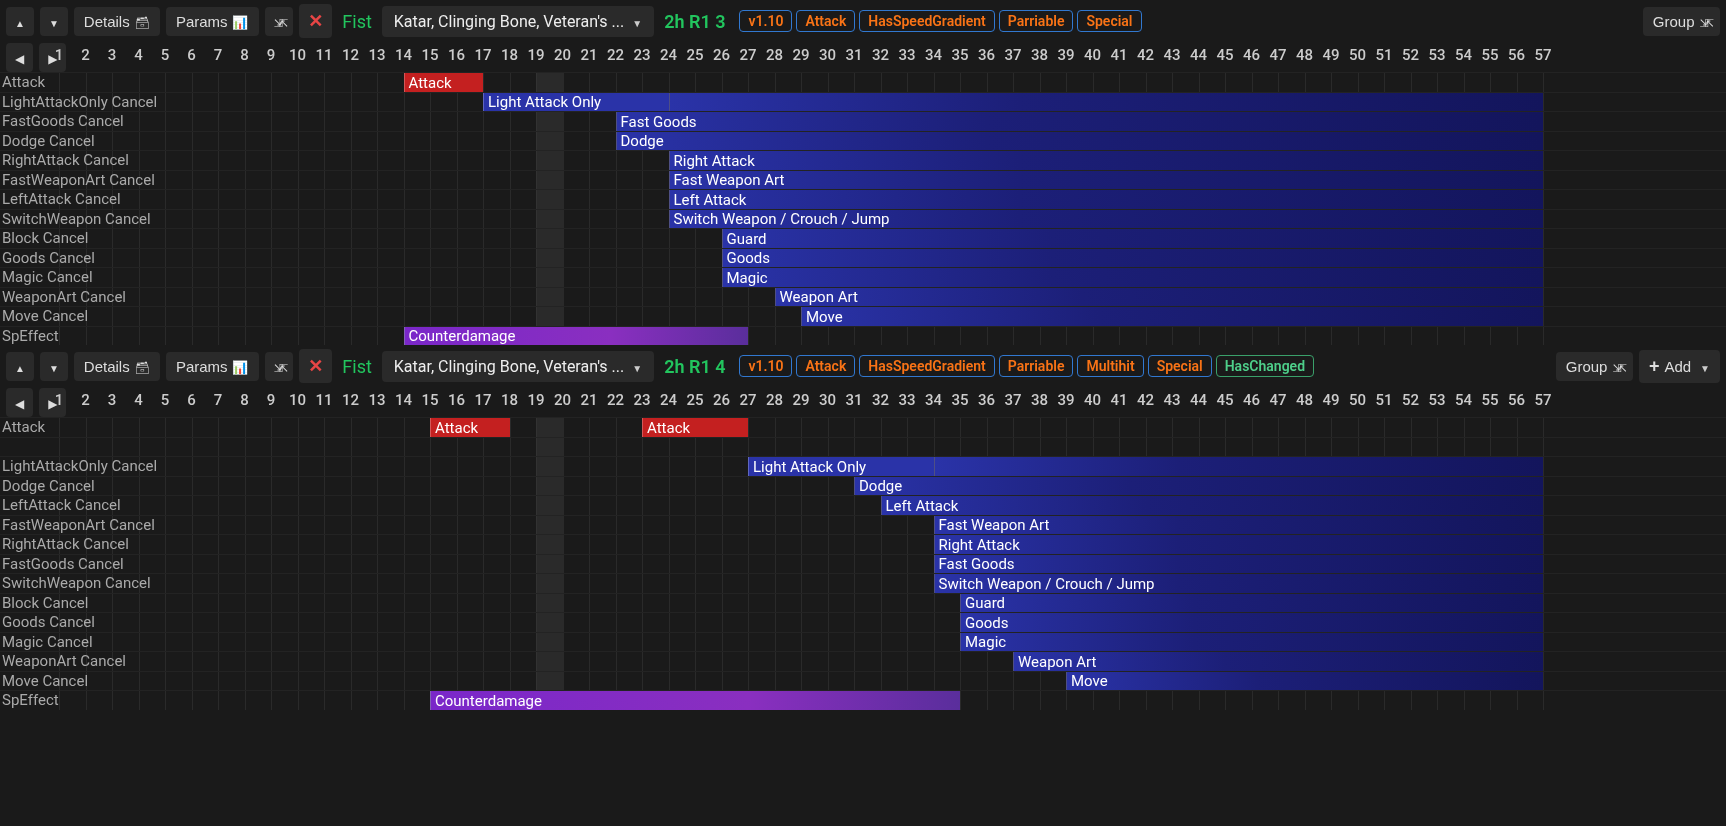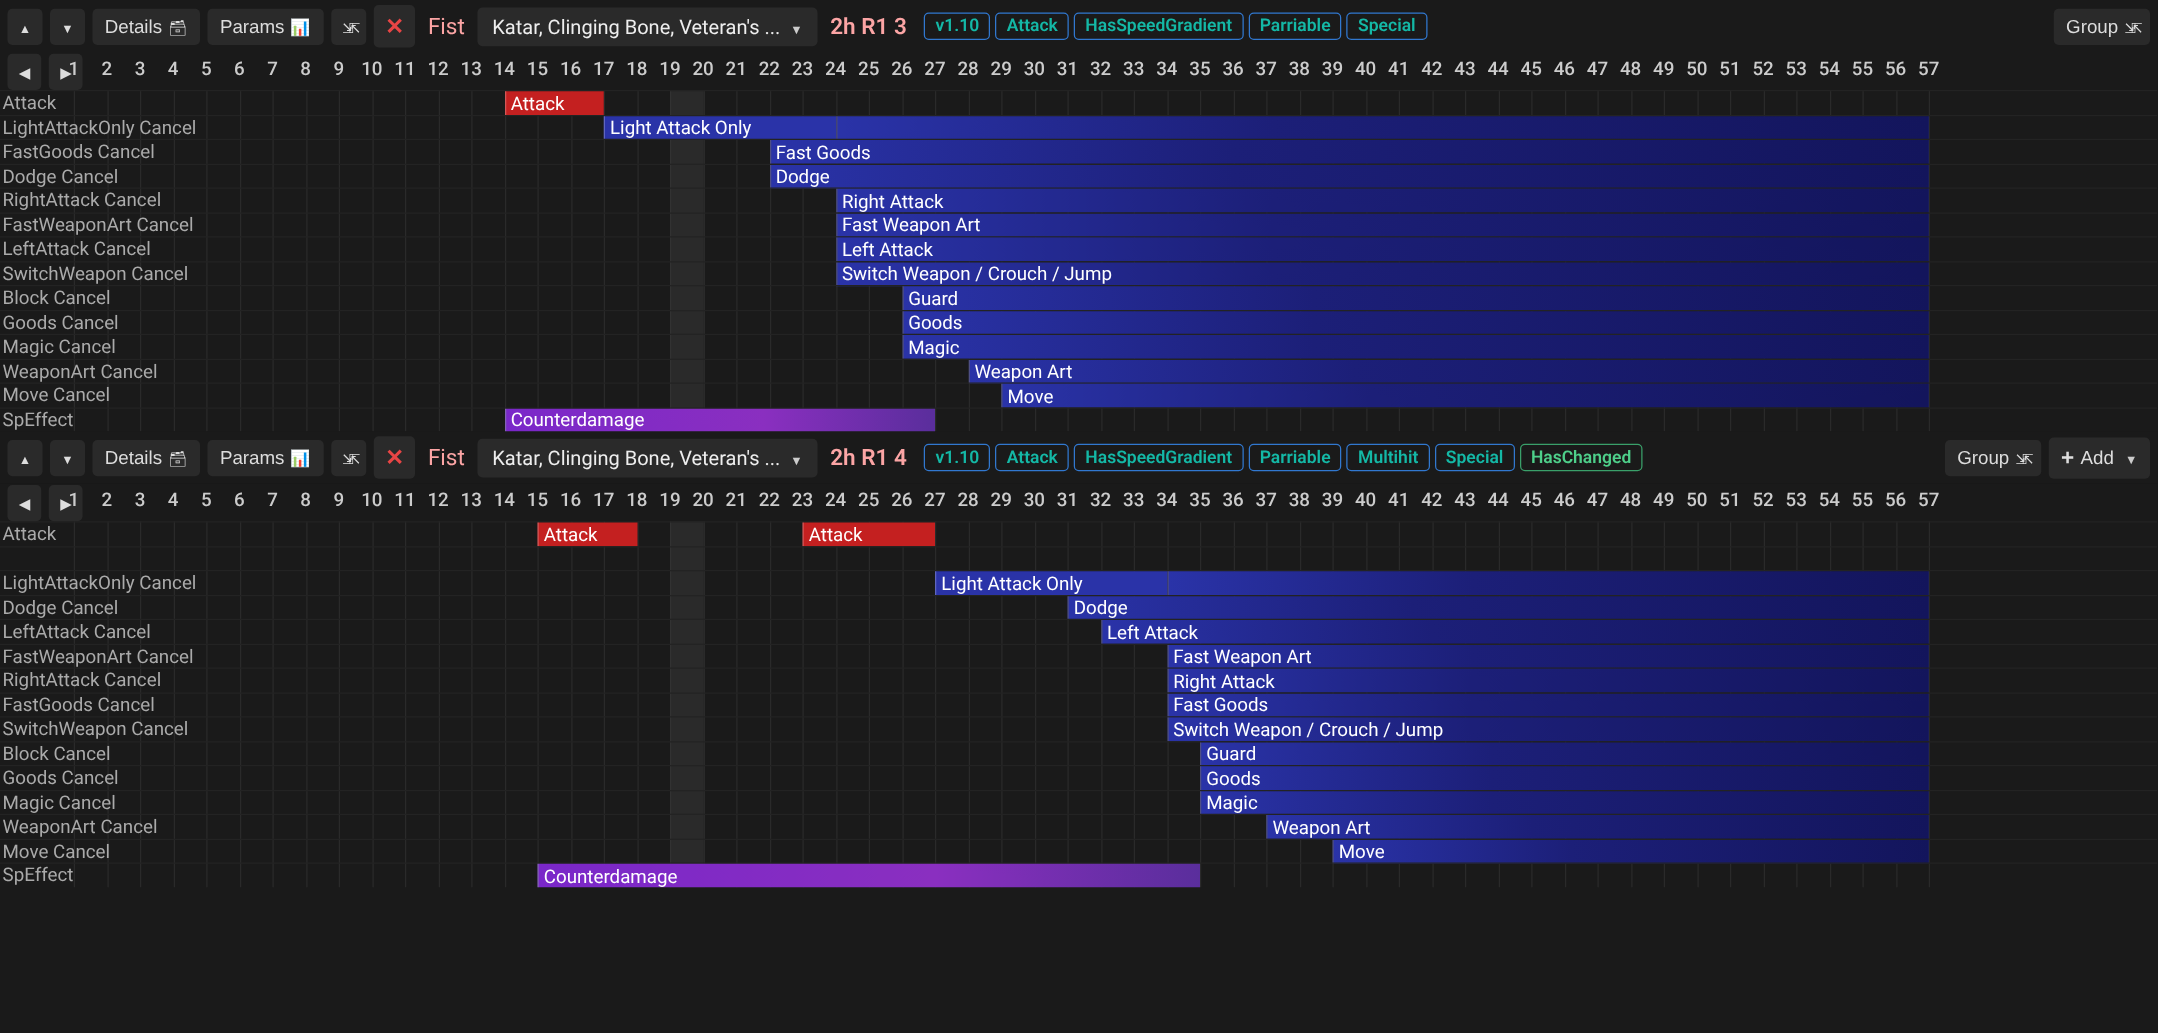--- a/index.html
+++ b/index.html
@@ -28,41 +28,41 @@
   padding: 6px 10px;
   border-radius: 4px;
   cursor: pointer;
   display: inline-flex;
   align-items: center;
   gap: 5px;
   font-size: 15px;
 }
 .btn.icon-only { padding: 6px 9px; }
 .txt {
-  color: #fca5a5;
+  color: #22c55e;
   font-size: 18px;
   padding: 0 4px;
 }
 .txt.bold { font-weight: 600; }
 .dropdown {
   background: #2a2a2a;
   border-radius: 4px;
   padding: 6px 12px;
   display: inline-flex;
   align-items: center;
   gap: 8px;
   color: #eee;
   font-size: 16px;
   min-width: 260px;
   justify-content: space-between;
   cursor: pointer;
 }
 .tag {
   border: 1px solid #3178d0;
-  color: #14b8a6;
+  color: #f97316;
   border-radius: 4px;
   padding: 2px 8px;
   font-size: 14px;
   font-weight: 600;
 }
 .tag.green { border-color: #3aa06a; color: #4ecf8a; }
 .close-x { color: #e84545; font-size: 18px; font-weight: bold; }
 .ic { display:inline-block; }
 .chev-up::before { content: "\25B2"; font-size: 10px; }
 .chev-down::before { content: "\25BC"; font-size: 10px; }

